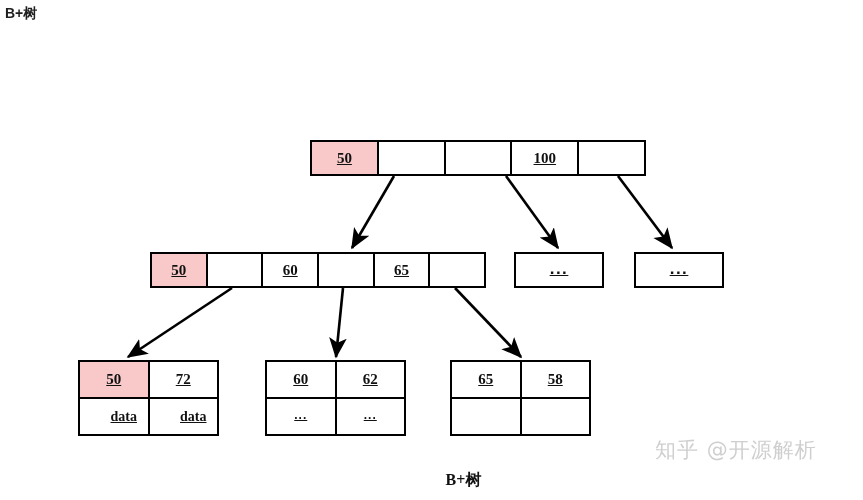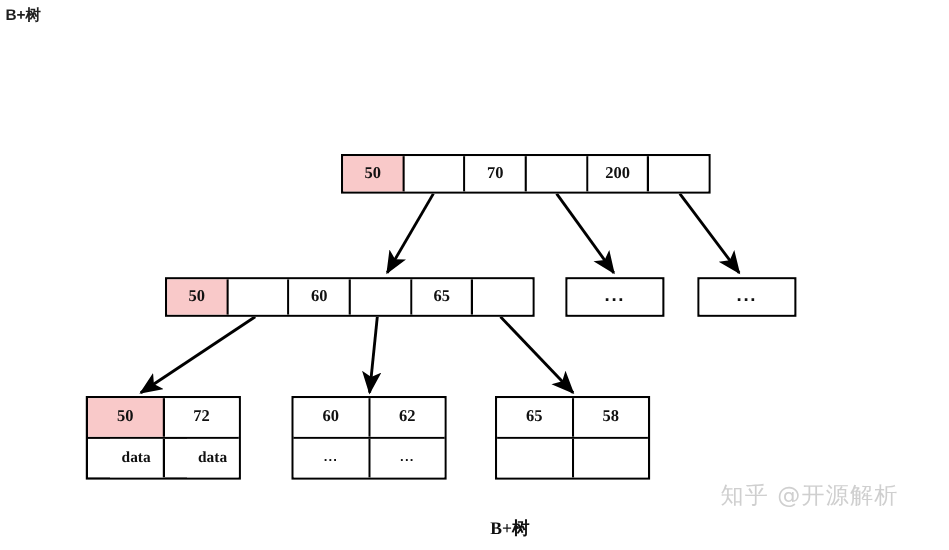--- a/index.html
+++ b/index.html
@@ -87,20 +87,21 @@
     display: flex;
     align-items: center;
     justify-content: center;
     font-family: "Liberation Serif", "DejaVu Serif", serif;
     font-weight: bold;
     font-size: 15px;
     color: #111111;
     border-right: 2px solid #000000;
     background: #ffffff;
     line-height: 1;
+    text-decoration: underline;
   }
   .cell:last-child { border-right: none; }
   .cell.hl { background: #f9c9c9; }
 
   
   .leaf-row {
     box-sizing: border-box;
     flex: 1 1 0;
     display: flex;
     border-bottom: 2px solid #000000;
@@ -151,23 +152,22 @@
     <line x1="232" y1="288" x2="128" y2="357" stroke="#000000" stroke-width="2.6" marker-end="url(#arrowhead)"></line>
 
     <line x1="343" y1="288" x2="336" y2="357" stroke="#000000" stroke-width="2.6" marker-end="url(#arrowhead)"></line>
 
     <line x1="455" y1="288" x2="521" y2="357" stroke="#000000" stroke-width="2.6" marker-end="url(#arrowhead)"></line>
   </svg>
 
   <div class="node" style="left:310px; top:140px; width:336px; height:36px;">
     <div class="cell hl">50</div>
     <div class="cell"></div>
-    <div class="cell">70</div>
-    <div class="cell"></div>
-    <div class="cell">200</div>
+    <div class="cell"></div>
+    <div class="cell">100</div>
     <div class="cell"></div>
   </div>
 
   <div class="node" style="left:150px; top:252px; width:336px; height:36px;">
     <div class="cell hl">50</div>
     <div class="cell"></div>
     <div class="cell">60</div>
     <div class="cell"></div>
     <div class="cell">65</div>
     <div class="cell"></div>

